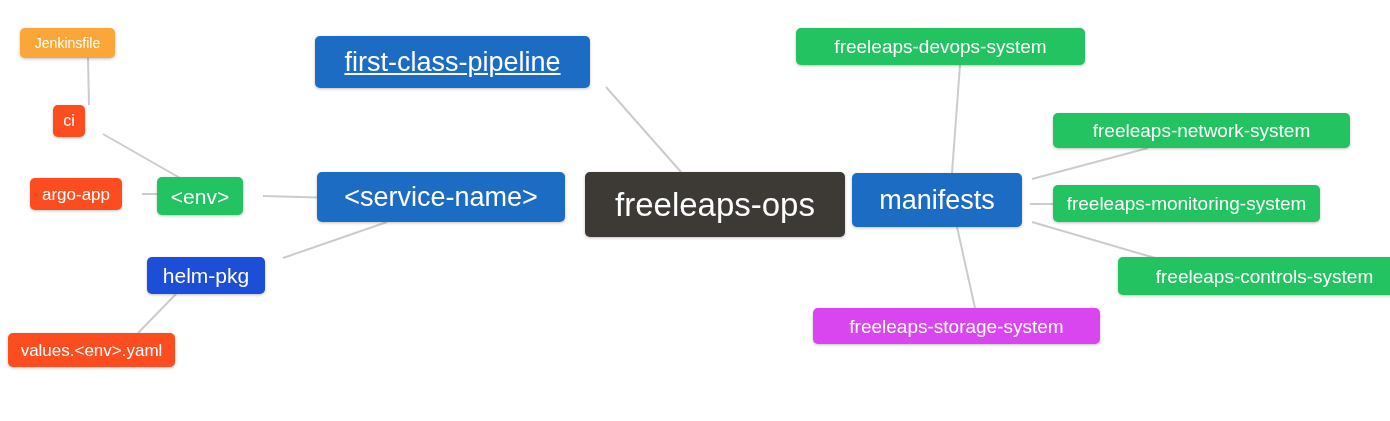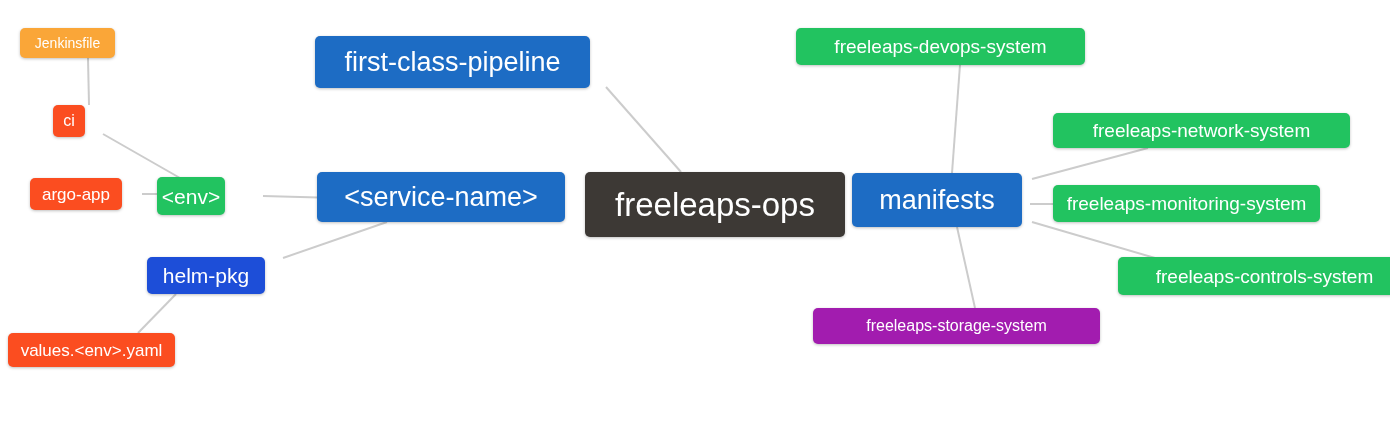--- a/index.html
+++ b/index.html
@@ -41,26 +41,26 @@
       <line x1="932" y1="173" x2="940" y2="65" stroke="#CCCCCC" stroke-width="2"></line>
       <line x1="1012" y1="179" x2="1128" y2="148" stroke="#CCCCCC" stroke-width="2"></line>
       <line x1="1010" y1="204" x2="1053" y2="204" stroke="#CCCCCC" stroke-width="2"></line>
       <line x1="1012" y1="222" x2="1135" y2="258" stroke="#CCCCCC" stroke-width="2"></line>
       <line x1="937" y1="227" x2="955" y2="308" stroke="#CCCCCC" stroke-width="2"></line>
     </svg>
   <div id="nodes">
       <div class="node" style="left: 20px; top: 28px; width: 95px; height: 30px; font-size: 14px; background: rgb(250, 166, 56);">Jenkinsfile</div>
       <div class="node" style="left: 53px; top: 105px; width: 32px; height: 32px; font-size: 16px; background: rgb(251, 77, 32); text-align: center;">ci</div>
       <div class="node" style="left: 30px; top: 178px; width: 92px; height: 32px; font-size: 17px; background: rgb(251, 77, 32);">argo-app</div>
-      <div class="node" style="left: 157px; top: 177px; width: 68px; height: 38px; font-size: 21px; background: rgb(34, 195, 96);">&lt;env&gt;</div>
+      <div class="node" style="left: 157px; top: 177px; width: 86px; height: 38px; font-size: 21px; background: rgb(34, 195, 96);">&lt;env&gt;</div>
       <div class="node" style="left: 147px; top: 257px; width: 118px; height: 37px; font-size: 21px; background: #1d4ed8;">helm-pkg</div>
       <div class="node" style="left: 8px; top: 333px; width: 167px; height: 34px; font-size: 17px; background: rgb(251, 77, 32);">values.&lt;env&gt;.yaml</div>
-      <div class="node" style="left: 315px; top: 36px; width: 275px; height: 52px; font-size: 27px; background: rgb(29, 108, 196);">first-class-pipeline</div>
+      <div class="node" style="left: 315px; top: 36px; width: 275px; height: 52px; font-size: 27px; background: rgb(29, 108, 196); text-decoration: underline;">first-class-pipeline</div>
       <div class="node" style="left: 317px; top: 172px; width: 248px; height: 50px; font-size: 27px; background: rgb(29, 108, 196);">&lt;service-name&gt;</div>
       <div class="node" style="left: 585px; top: 172px; width: 260px; height: 65px; font-size: 33px; background: rgb(61, 57, 53);">freeleaps-ops</div>
       <div class="node" style="left: 852px; top: 173px; width: 170px; height: 54px; font-size: 27px; background: rgb(29, 108, 196);">manifests</div>
       <div class="node" style="left: 796px; top: 28px; width: 289px; height: 37px; font-size: 19px; background: rgb(34, 195, 96);">freeleaps-devops-system</div>
       <div class="node" style="left: 1053px; top: 113px; width: 297px; height: 35px; font-size: 19px; background: rgb(34, 195, 96);">freeleaps-network-system</div>
       <div class="node" style="left: 1053px; top: 185px; width: 267px; height: 37px; font-size: 19px; background: rgb(34, 195, 96);">freeleaps-monitoring-system</div>
       <div class="node" style="left: 1118px; top: 257px; width: 293px; height: 38px; font-size: 19px; background: rgb(34, 195, 96);">freeleaps-controls-system</div>
-      <div class="node" style="left: 813px; top: 308px; width: 287px; height: 36px; font-size: 16px; background: #a21caf;">freeleaps-storage-system</div>
+      <div class="node" style="left: 813px; top: 308px; width: 287px; height: 36px; font-size: 19px; background: #d946ef;">freeleaps-storage-system</div>
     </div>
 </div>
 
 </body></html>

